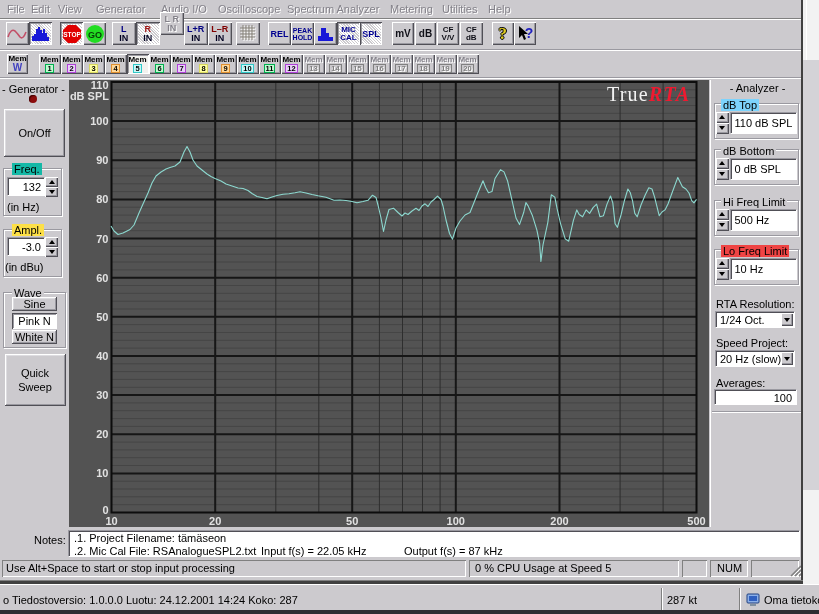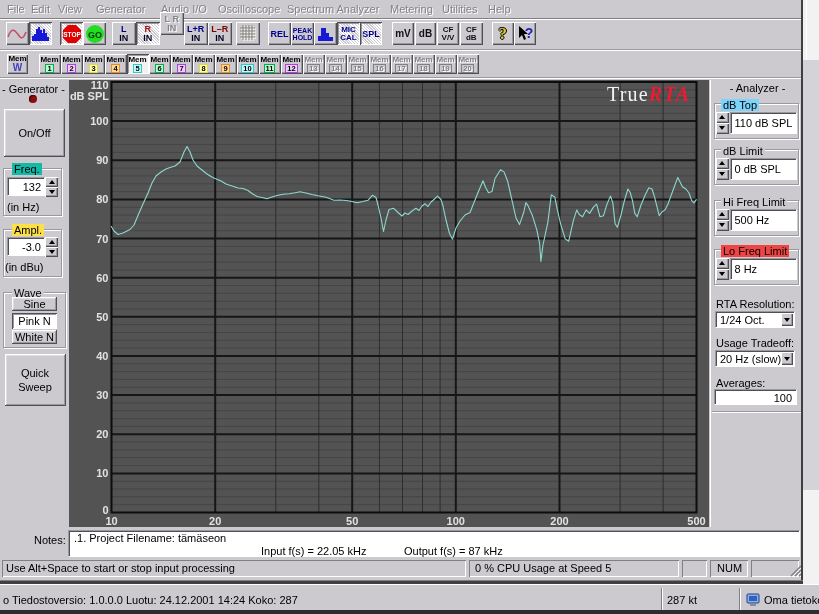--- a/index.html
+++ b/index.html
@@ -310,21 +310,21 @@
 <div class="grp" style="left:714px;top:103px;width:85px;height:36px"></div>
 <div style="position:absolute;left:721px;top:99px;background:#7dd3fc;padding:0 2px;font-size:11px">dB Top</div>
 <div class="spin" style="left:715.5px;top:112px;width:13px;height:11px">
     <div class="tri-u" style="margin-top:3px"></div>
   </div>
 <div class="spin" style="left:715.5px;top:123px;width:13px;height:11px">
     <div class="tri-d" style="margin-top:3px"></div>
   </div>
 <div class="inp" style="left:729.5px;top:112px;width:67px;height:22px;font-size:11px;padding:4px 0 0 4px">110 dB SPL</div>
 <div class="grp" style="left:714px;top:149px;width:85px;height:36px"></div>
-<div style="position:absolute;left:721px;top:145px;background:#cccace;padding:0 2px;font-size:11px">dB Limit</div>
+<div style="position:absolute;left:721px;top:145px;background:#cccace;padding:0 2px;font-size:11px">dB Bottom</div>
 <div class="spin" style="left:715.5px;top:158px;width:13px;height:11px">
     <div class="tri-u" style="margin-top:3px"></div>
   </div>
 <div class="spin" style="left:715.5px;top:169px;width:13px;height:11px">
     <div class="tri-d" style="margin-top:3px"></div>
   </div>
 <div class="inp" style="left:729.5px;top:158px;width:67px;height:22px;font-size:11px;padding:4px 0 0 4px">0 dB SPL</div>
 <div class="grp" style="left:714px;top:200px;width:85px;height:36px"></div>
 <div style="position:absolute;left:721px;top:196px;background:#cccace;padding:0 2px;font-size:11px">Hi Freq Limit</div>
 <div class="spin" style="left:715.5px;top:209px;width:13px;height:11px">
@@ -335,39 +335,40 @@
   </div>
 <div class="inp" style="left:729.5px;top:209px;width:67px;height:22px;font-size:11px;padding:4px 0 0 4px">500 Hz</div>
 <div class="grp" style="left:714px;top:249px;width:85px;height:36px"></div>
 <div style="position:absolute;left:721px;top:245px;background:#ef4444;padding:0 2px;font-size:11px">Lo Freq Limit</div>
 <div class="spin" style="left:715.5px;top:258px;width:13px;height:11px">
     <div class="tri-u" style="margin-top:3px"></div>
   </div>
 <div class="spin" style="left:715.5px;top:269px;width:13px;height:11px">
     <div class="tri-d" style="margin-top:3px"></div>
   </div>
-<div class="inp" style="left:729.5px;top:258px;width:67px;height:22px;font-size:11px;padding:4px 0 0 4px">8 Hz</div>
+<div class="inp" style="left:729.5px;top:258px;width:67px;height:22px;font-size:11px;padding:4px 0 0 4px">10 Hz</div>
 <div style="position:absolute;left:716px;top:298px;font-size:11px">RTA Resolution:</div>
 <div class="inp" style="left:715px;top:311px;width:80px;height:17px;font-size:11px;padding:2px 0 0 4px">1/24 Oct.</div>
 <div class="spin ctr" style="left:781px;top:313px;width:12px;height:13px">
     <div class="tri-d"></div>
   </div>
-<div style="position:absolute;left:716px;top:337px;font-size:11px">Usage Tradeoff:</div>
+<div style="position:absolute;left:716px;top:337px;font-size:11px">Speed Project:</div>
 <div class="inp" style="left:715px;top:350px;width:80px;height:17px;font-size:11px;padding:2px 0 0 4px">20 Hz (slow)</div>
 <div class="spin ctr" style="left:781px;top:352px;width:12px;height:13px">
     <div class="tri-d"></div>
   </div>
 <div style="position:absolute;left:716px;top:377px;font-size:11px">Averages:</div>
 <div class="inp" style="left:714px;top:389px;width:83px;height:16px;font-size:11px;text-align:right;padding:2px 4px 0 0">100</div>
 <div style="position:absolute;left:712px;top:411px;width:91px;height:1px;background:#9a99a0"></div>
 <div style="position:absolute;left:712px;top:412px;width:91px;height:1px;background:#fff"></div>
 <div style="position:absolute;left:0;top:527px;width:803px;height:30px;background:#cccace"></div>
 <div style="position:absolute;left:34px;top:534px;font-size:11px">Notes:</div>
 <div class="inp" style="left:68px;top:529.5px;width:732px;height:27px;font-size:11px;line-height:13px;padding:1px 0 0 4px">
     <span style="position:absolute;left:5px;top:1px">.1. Project Filename: tämäseon</span>
+    <span style="position:absolute;left:5px;top:14px">.2. Mic Cal File: RSAnalogueSPL2.txt</span>
     <span style="position:absolute;left:192px;top:14px">Input f(s) = 22.05 kHz</span>
     <span style="position:absolute;left:335px;top:14px">Output f(s) = 87 kHz</span>
   </div>
 <div style="position:absolute;left:0;top:557px;width:803px;height:23px;background:#cccace"></div>
 <div style="position:absolute;left:2px;top:560px;width:464px;height:17px;box-shadow:inset 1px 1px 0 #808080,inset -1px -1px 0 #fff;font-size:11px;padding:2px 0 0 4px">Use Alt+Space to start or stop input processing</div>
 <div style="position:absolute;left:469px;top:560px;width:210px;height:17px;box-shadow:inset 1px 1px 0 #808080,inset -1px -1px 0 #fff;font-size:11px;padding:2px 0 0 6px">0 % CPU Usage at Speed 5</div>
 <div style="position:absolute;left:682px;top:560px;width:25px;height:17px;box-shadow:inset 1px 1px 0 #808080,inset -1px -1px 0 #fff;"></div>
 <div style="position:absolute;left:710px;top:560px;width:38px;height:17px;box-shadow:inset 1px 1px 0 #808080,inset -1px -1px 0 #fff;font-size:11px;padding:2px 0 0 7px">NUM</div>
 <div style="position:absolute;left:751px;top:560px;width:48px;height:17px;box-shadow:inset 1px 1px 0 #808080,inset -1px -1px 0 #fff;"></div>
 <svg width="13" height="13" style="position:absolute;left:789px;top:564px">

